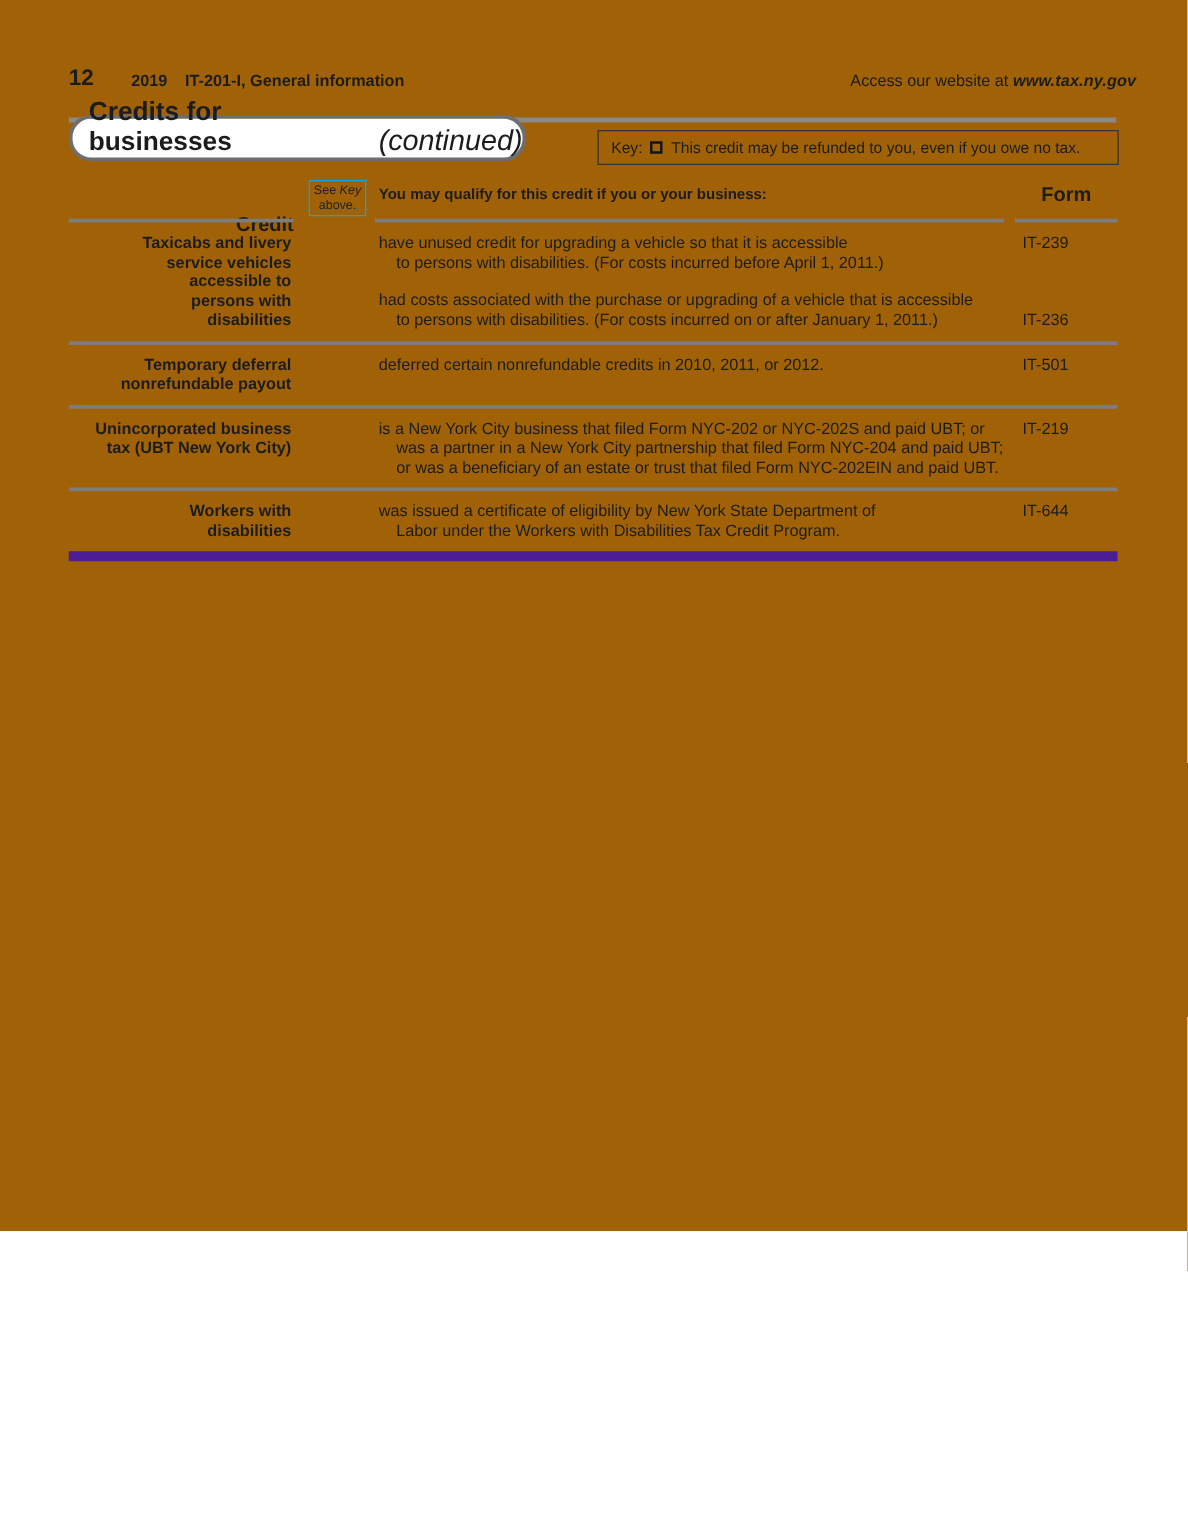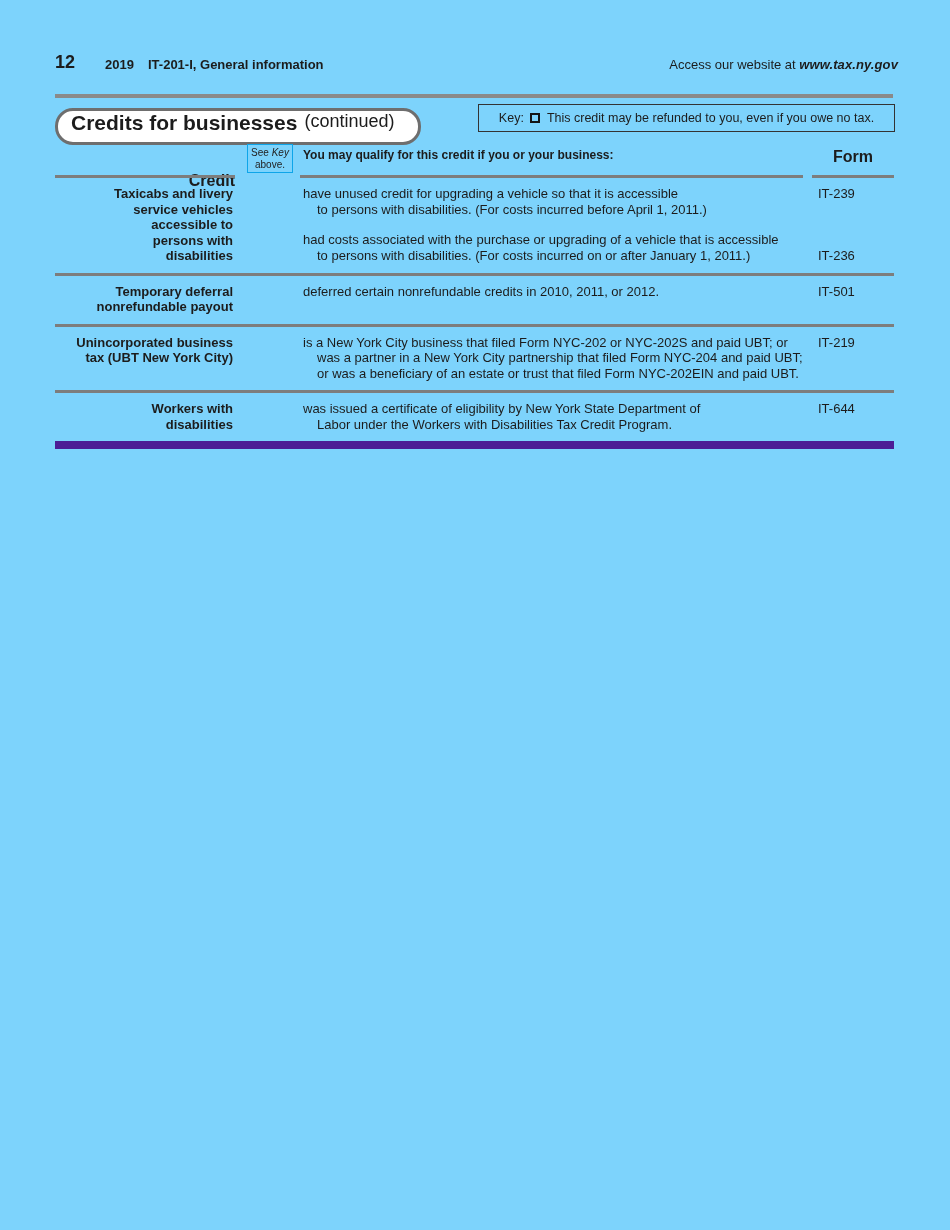--- a/index.html
+++ b/index.html
@@ -1,34 +1,34 @@
 <!DOCTYPE html>
 <html><head>
 <meta charset="utf-8">
 <style>
   * { margin:0; padding:0; box-sizing:border-box; }
   html,body { background:#ffffff; }
   body { font-family:"Liberation Sans", sans-serif; color:#1c1c1c; }
-  .page { position:relative; width:950px; height:1230px; background:#7dd3fc; overflow:hidden; }
+  .page { position:relative; width:950px; height:985px; background:#a16207; overflow:hidden; }
 
   
   .pgnum { position:absolute; left:55px; top:52px; font-size:18px; font-weight:bold; }
   .doc-year { position:absolute; left:105px; top:57px; font-size:13px; font-weight:bold; }
   .doc-title { position:absolute; left:148px; top:57px; font-size:13px; font-weight:bold; }
-  .website { position:absolute; right:52px; top:57px; font-size:13px; }
+  .website { position:absolute; right:41px; top:57px; font-size:13px; }
   .website b i { letter-spacing:0.1px; }
 
   
   .divider-line { position:absolute; left:55px; width:838px; top:94px; height:4px; background:#8a8a8a; }
   .pill { position:absolute; left:55px; top:92px; width:366px; height:37px; background:#fff;
-          border:3px solid #6e6e6e; border-radius:18px; display:flex; align-items:flex-start; padding-left:13px;margin-top:16px; }
+          border:3px solid #6e6e6e; border-radius:18px; display:flex; align-items:flex-end; padding-left:13px; }
   .pill .t1 { font-size:21px; font-weight:bold; }
-  .pill .t2 { font-size:18px; margin-left:7px; }
+  .pill .t2 { font-size:23px; font-style:italic; margin-left:7px; }
   .keybox { position:absolute; left:478px; top:104px; width:417px; height:28px; border:1.5px solid #333;
-            display:flex; align-items:center; font-size:12.5px;justify-content:center; }
+            display:flex; align-items:center; padding-left:10px; font-size:12.5px; }
   .keybox .sq { display:inline-block; width:10px; height:10px; border:2.5px solid #141414; margin:0 7px 0 6px; }
 
   
   .table { position:absolute; left:55px; top:140px; width:839px; }
   .thead { position:relative; height:38px; }
   .th-credit { position:absolute; left:0; top:8px; width:180px; text-align:right; font-size:16px; font-weight:bold;margin-top:24px; }
   .seekey { position:absolute; left:192px; top:4px; width:46px; height:29px; border:1px solid #0ea5e9;
             font-size:10px; line-height:11.5px; text-align:center; padding-top:2px; color:#222; }
   .th-qualify { position:absolute; left:248px; top:8px; font-size:12px; font-weight:bold; }
   .th-form { position:absolute; left:757px; top:8px; width:82px; text-align:center; font-size:16px; font-weight:bold; }

